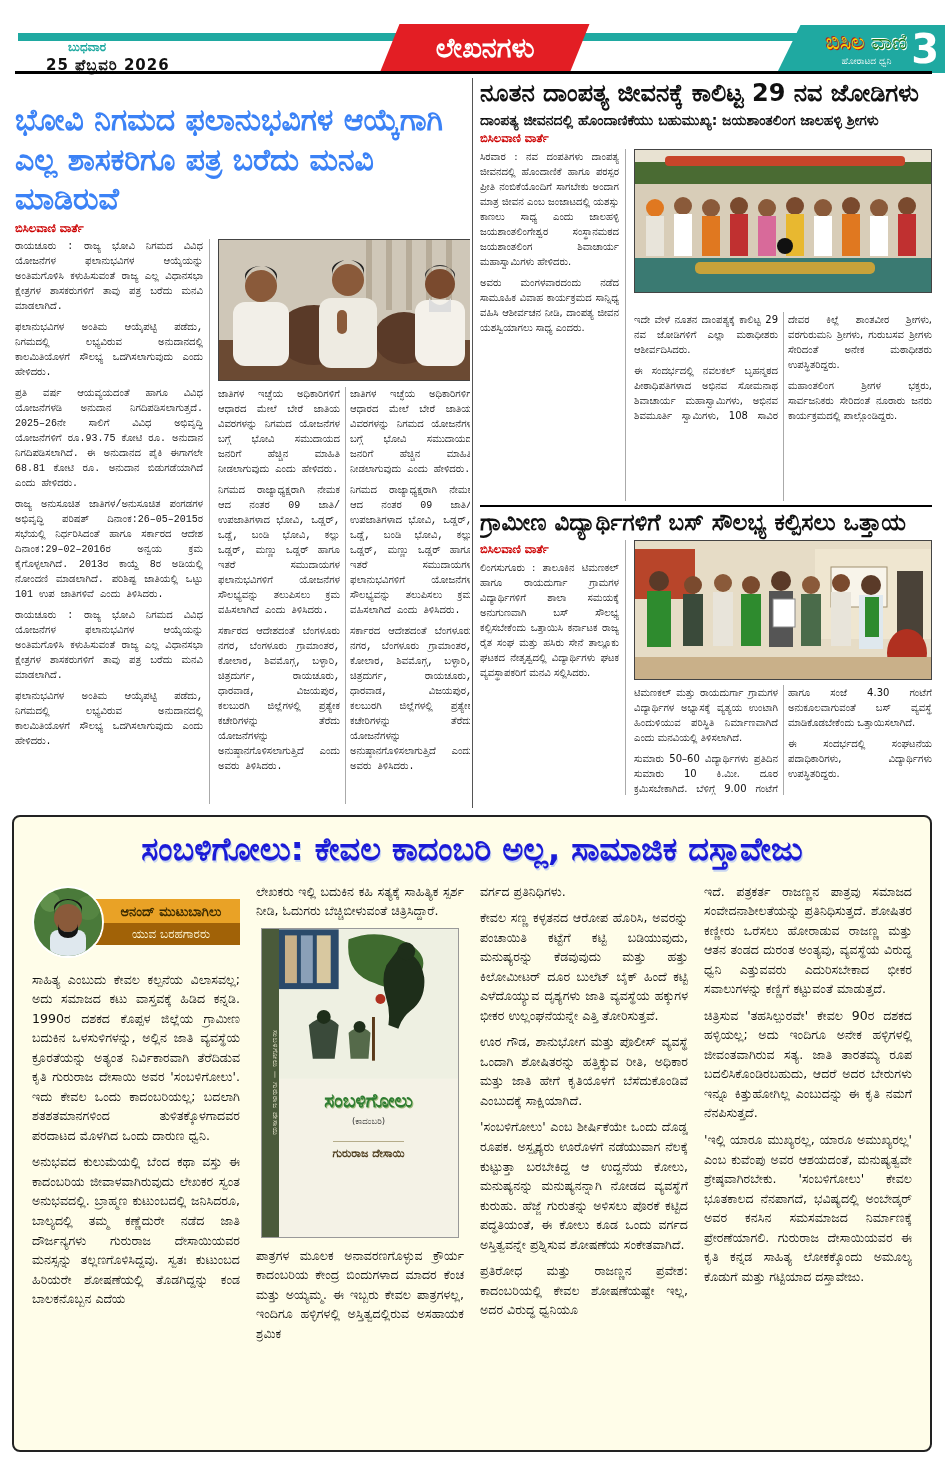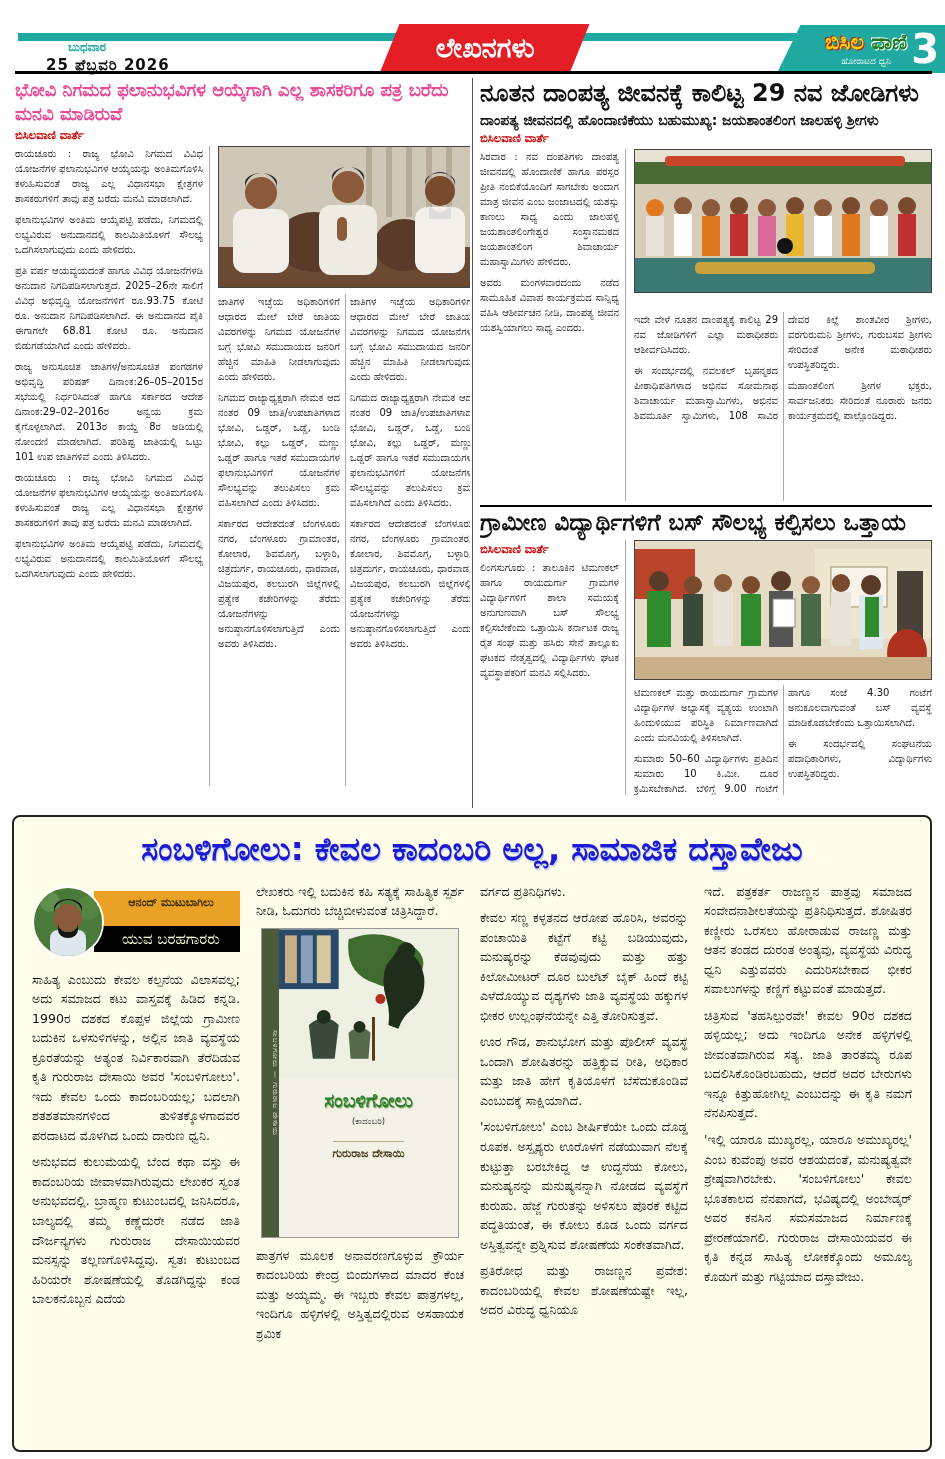--- a/index.html
+++ b/index.html
@@ -10,37 +10,37 @@
   .teal-band{position:absolute;left:18px;right:0;top:33px;height:8px;background:#1FA9A1;}
   .date-block{position:absolute;left:46px;top:40px;width:180px;}
   .weekday{color:#1FA9A1;font-size:12px;font-weight:bold;margin-left:22px;}
   .date{color:#111;font-size:15px;font-weight:bold;letter-spacing:1px;margin-top:2px;}
   .section-banner{position:absolute;left:390px;top:24px;width:190px;height:47px;background:#E31E24;
         transform:skewX(-22deg);display:flex;align-items:center;justify-content:center;}
   .section-banner span{transform:skewX(22deg);color:#fff;font-size:27px;font-weight:bold;}
   .masthead{position:absolute;right:0;top:25px;width:168px;height:48px;background:#1FA9A1;
         clip-path:polygon(14% 0,100% 0,100% 100%,0 100%);display:flex;align-items:center;justify-content:flex-end;padding-right:6px;box-sizing:border-box;}
   .masthead .mh-text{text-align:center;margin-right:4px;}
-  .mh-title{font-size:21px;font-weight:bold;line-height:1;}
+  .mh-title{font-size:21px;font-weight:normal;line-height:1;}
   .mh-title .w1{color:#FFD200;text-shadow:1px 1px 0 #B02020,-1px -1px 0 #B02020;}
   .mh-title .w2{color:#1B7A1B;text-shadow:1px 1px 0 #fff,-1px -1px 0 #fff;}
   .mh-tagline{color:#fff;font-size:9px;margin-top:3px;}
   .mh-page{color:#fff;font-size:40px;font-weight:bold;line-height:1;}
   .header-rule{position:absolute;left:15px;right:13px;top:71px;height:3px;background:#000;}
 
   
   .body-text p{margin:0 0 6px 0;font-size:10px;line-height:1.5;text-align:justify;}
   .body-text p:first-letter{padding-left:0;}
   .byline{color:#CC0000;font-size:11.5px;font-weight:bold;margin:2px 0 4px 0;}
   .col-rule{column-rule:1px solid #aaa;}
 
   
   .art-bhovi{position:absolute;left:15px;top:78px;width:455px;height:726px;overflow:hidden;}
-  .art-bhovi .headline{font-size:18px;font-weight:bold;line-height:1.32;color:#ec4899;}
-  .bhovi-content{display:flex;gap:8px;margin-top:4px;height:640px;overflow:hidden;}
+  .art-bhovi .headline{font-size:30px;font-weight:bold;line-height:1.32;color:#3b82f6;margin-top:22px;}
+  .bhovi-content{display:flex;gap:8px;margin-top:4px;height:640px;overflow:hidden;font-family:Liberation Mono, monospace;}
   .bhovi-colA{width:195px;flex:none;overflow:hidden;border-right:1px solid #aaa;padding-right:6px;box-sizing:border-box;}
   .bhovi-right{flex:1;display:flex;flex-direction:column;}
   .photo-frame{border:1px solid #444;background:#ccc;}
   .bhovi-2col{margin-top:6px;columns:2;column-gap:10px;flex:1;overflow:hidden;}
 
   
   .v-divider{position:absolute;left:472px;top:78px;width:1px;height:730px;background:#555;}
   .art-wedding{position:absolute;left:480px;top:78px;width:452px;height:425px;overflow:hidden;}
   .art-wedding .headline{font-size:24px;font-weight:bold;line-height:1.25;}
   .art-wedding .subhead{font-size:14px;font-weight:bold;margin-top:4px;}
@@ -62,22 +62,22 @@
         border:2px solid #222;border-radius:8px;box-sizing:border-box;overflow:hidden;padding:10px 18px;}
   .feature .headline{color:#1B1BD6;font-size:32px;font-weight:bold;text-align:center;line-height:1.15;
         text-shadow:1px 2px 0 #c9d6f0;margin:4px 0 14px 0;}
   .feature-cols{display:grid;grid-template-columns:1fr 1fr 1fr 1fr;gap:16px;height:552px;overflow:hidden;}
   .fcol{overflow:hidden;}
   .fcol p{margin:0 0 7px 0;font-size:12.6px;line-height:1.55;text-align:justify;}
 
   .author-card{display:flex;align-items:center;margin:4px 0 12px 0;}
   .author-photo{width:68px;height:68px;border-radius:50%;overflow:hidden;flex:none;z-index:2;border:2px solid #fff;}
   .author-bands{margin-left:-10px;width:152px;}
-  .band-name{background:#E9A226;color:#3A2A00;font-size:11px;font-weight:bold;text-align:center;padding:5px 4px 17px 12px;}
-  .band-role{background:#000000;color:#FFFCDD;font-size:15px;text-align:center;padding:4px 4px 4px 12px;}
+  .band-name{background:#E9A226;color:#3A2A00;font-size:13px;font-weight:bold;text-align:center;padding:5px 4px 3px 12px;}
+  .band-role{background:#a16207;color:#FFFCDD;font-size:12px;text-align:center;padding:4px 4px 4px 12px;}
 
   .book-cover{display:flex;width:196px;height:308px;margin:6px auto 8px auto;border:1px solid #999;background:#F4F2E6;}
   .book-spine{width:17px;background:#4A5A3A;color:#EDE9D2;font-size:7px;writing-mode:vertical-rl;
         text-align:center;letter-spacing:1px;overflow:hidden;}
   .book-main{flex:1;display:flex;flex-direction:column;align-items:center;}
   .book-art{width:100%;height:150px;}
   .book-title{color:#2E7D32;font-size:19px;font-weight:bold;text-shadow:1px 1px 0 #9dbb7a;margin-top:10px;}
   .book-sub{font-size:8.5px;color:#333;margin-top:4px;}
   .book-author{font-size:11px;font-weight:bold;color:#4a3a1a;margin-top:14px;border-top:1px solid #b5ac8a;padding-top:5px;}
 </style>

